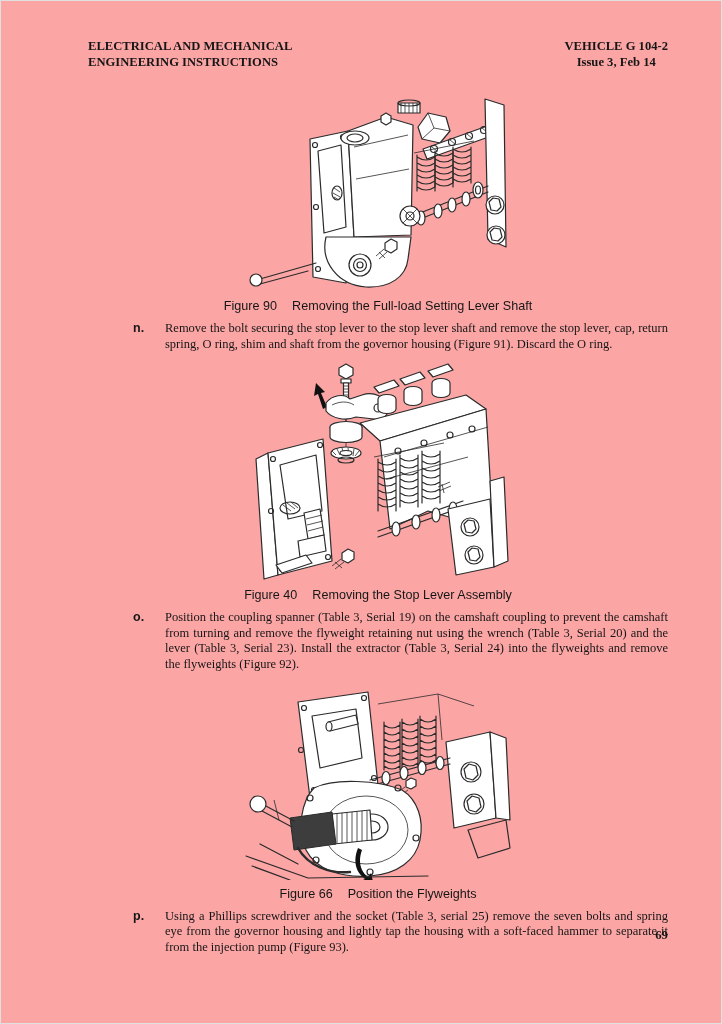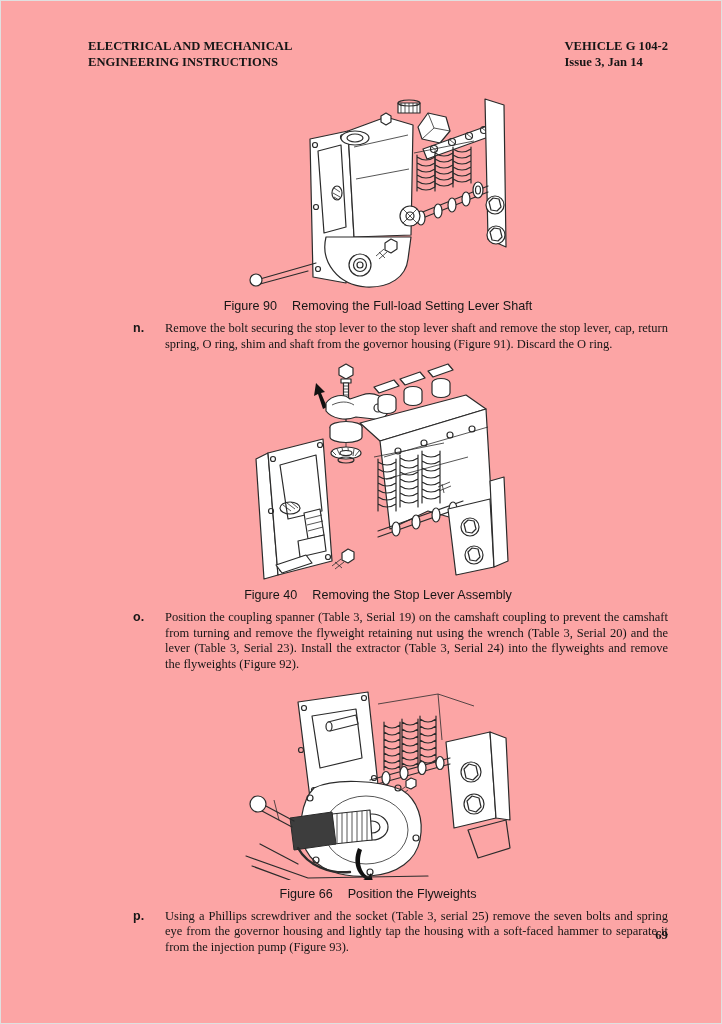--- a/index.html
+++ b/index.html
@@ -4,21 +4,21 @@
 <style>
   html,body{margin:0;padding:0;background:#fff;}
   body{width:722px;height:1024px;overflow:hidden;
        font-family:"Liberation Serif","DejaVu Serif",serif;color:#161616;}
   .page{position:relative;width:722px;height:1024px;background:#fca5a5;
         box-shadow:inset 0 0 0 1px #e0e0e0;}
   .content{position:absolute;left:88px;right:54px;top:38px;}
   
   .hdr{display:flex;justify-content:space-between;
        font-weight:bold;font-size:12.6px;line-height:16px;}
-  .hdr-right{text-align:left;}
+  .hdr-right{text-align:center;}
   
   .figwrap{text-align:center;}
   .fig90{margin-top:17px;}
   .fig91{margin-top:9px;}
   .fig92{margin-top:7px;}
   .caption{text-align:center;font-family:"Liberation Sans","DejaVu Sans",sans-serif;
            font-weight:normal;font-size:12.6px;margin-top:3px;}
   .cap-title{margin-left:15px;}
   
   .para{position:relative;margin-left:45px;margin-top:8px;
@@ -43,21 +43,21 @@
 <div class="page">
   <div class="content">
 
     <div class="hdr">
       <div class="hdr-left">
         <div>ELECTRICAL AND MECHANICAL</div>
         <div>ENGINEERING INSTRUCTIONS</div>
       </div>
       <div class="hdr-right">
         <div>VEHICLE G 104-2</div>
-        <div>Issue 3, Jan 14</div>
+        <div>Issue 3, Feb 14</div>
       </div>
     </div>
 
     <div class="figwrap fig90">
       <svg class="fig" width="280" height="205" viewBox="0 0 280 205">
 
         <path class="wh" d="M72,52 L110,44 L116,150 L108,196 L75,190 Z"></path>
         <path class="ln" d="M80,64 L103,58 L108,140 L86,146 Z"></path>
         <circle class="ln" cx="77" cy="58" r="2.5"></circle>
           <circle class="ln" cx="105" cy="50" r="2.5"></circle>

